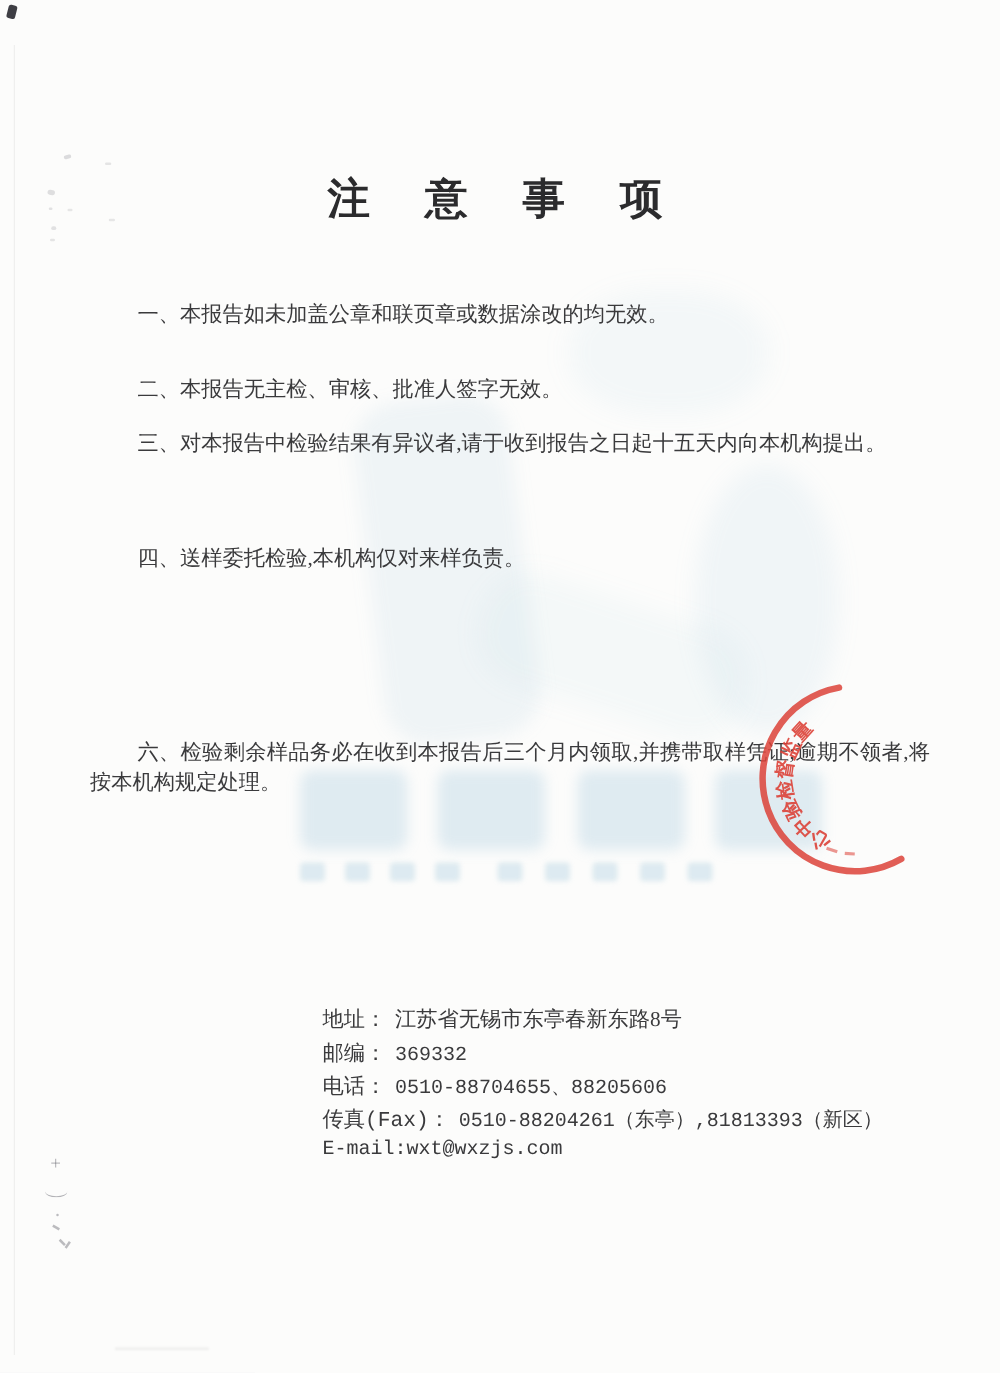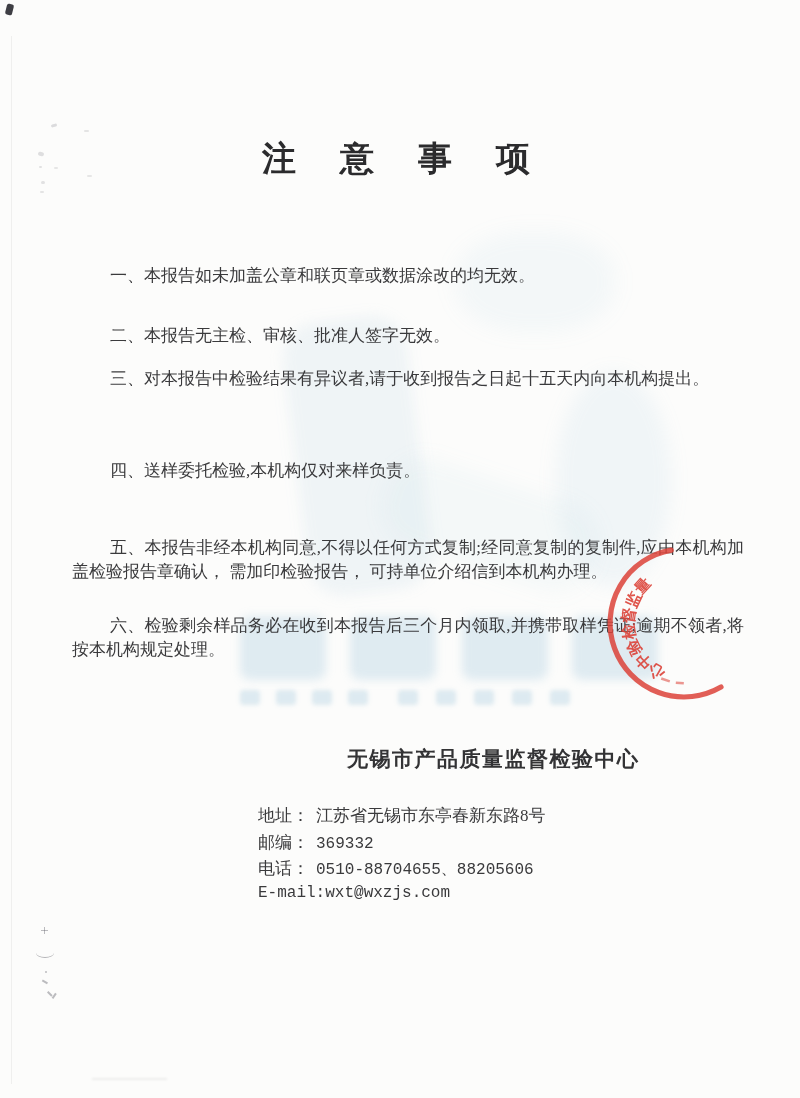--- a/index.html
+++ b/index.html
@@ -13,21 +13,21 @@
   
   .title{
     position:absolute;left:262px;top:136px;
     font-size:34px;font-weight:bold;color:#2b2b2d;
     letter-spacing:44px;white-space:nowrap;text-align:right;
   }
   
   .item{
     position:absolute;left:72px;width:672px;
     font-size:17px;line-height:24px;text-indent:38px;
-    text-align:justify;color:#3a3a3c;margin-top:24px;
+    text-align:justify;color:#3a3a3c;
   }
   .i1{top:240px}.i2{top:300px}.i3{top:343px}.i4{top:435px}.i5{top:512px}.i6{top:590px}
   
   .org{
     position:absolute;left:347px;top:745px;
     font-size:21px;font-weight:600;letter-spacing:1.5px;color:#333335;
   }
   .contact{position:absolute;left:258px;top:804px;font-size:17px;}
   .contact .row{margin-bottom:9px;height:17.5px;white-space:nowrap;}
   .contact .lbl{margin-right:7px;font-family:Liberation Mono, monospace;}
@@ -97,34 +97,35 @@
   <div class="art pencil" style="left:42px;top:981px;width:6px;height:1.5px;transform:rotate(30deg)"></div>
   <div class="art pencil" style="left:47px;top:993px;width:6px;height:1.5px;transform:rotate(45deg)"></div>
   <div class="art pencil" style="left:51px;top:995px;width:6px;height:1.5px;transform:rotate(-55deg)"></div>
 
   <div class="title">注意事项</div>
 
   <div class="item i1">一、本报告如未加盖公章和联页章或数据涂改的均无效。</div>
   <div class="item i2">二、本报告无主检、审核、批准人签字无效。</div>
   <div class="item i3">三、对本报告中检验结果有异议者,请于收到报告之日起十五天内向本机构提出。</div>
   <div class="item i4">四、送样委托检验,本机构仅对来样负责。</div>
-  <div class="item i5">五、本报告非经本机构同意,不得以任何方式复制;经同意复制的复制件,应由本机构加盖检验报告章确认， 需加印检验报告， 可持单位介绍信到本机构办理。</div>
   <div class="item i6">六、检验剩余样品务必在收到本报告后三个月内领取,并携带取样凭证;逾期不领者,将按本机构规定处理。</div>
 
-  <div class="org">无锡市产品质量监督检验中心</div>
 
   <div class="contact">
     <div class="row">
       <span class="lbl">地址：</span><span>江苏省无锡市东亭春新东路8号</span>
     </div>
     <div class="row">
       <span class="lbl">邮编：</span><span class="val-mono">369332</span>
     </div>
     <div class="row">
       <span class="lbl">电话：</span><span class="val-mono">0510-88704655、88205606</span>
+    </div>
+    <div class="row">
+      <span class="lbl">传真(Fax)：</span><span class="val-mono">0510-88204261（东亭）,81813393（新区）</span>
     </div>
     <div class="row val-mono">
       <span>E-mail:</span><span>wxt@wxzjs.com</span>
     </div>
   </div>
 
   <svg class="stamp" id="stamp-svg" viewBox="0 0 200 200">
     <path class="stamp-arc" d="M 87.2 27.1 A 74 74 0 1 0 137 164.1"></path>
     <rect class="stamp-mark" x="-4.5" y="-1.2" width="9" height="2.5" transform="translate(81.5 157) rotate(-162)"></rect>
     <rect class="stamp-mark" x="-4" y="-1.2" width="8" height="2.5" transform="translate(95.8 160) rotate(-176)"></rect>

